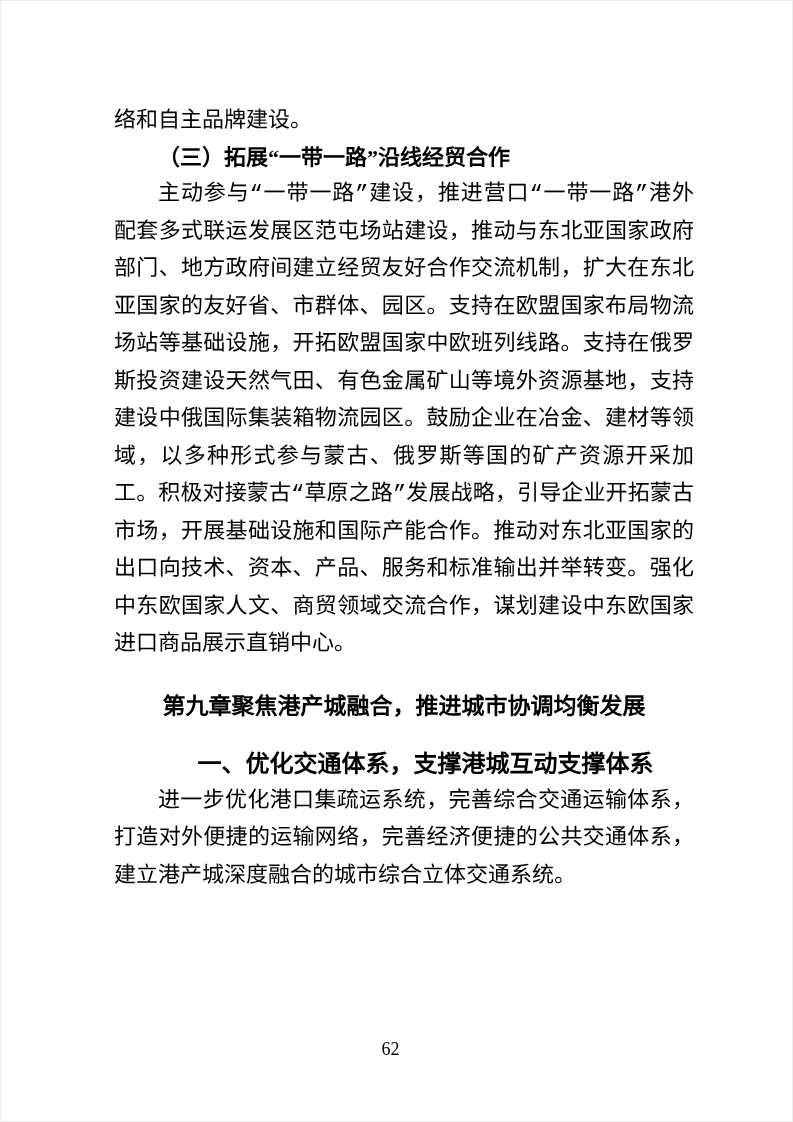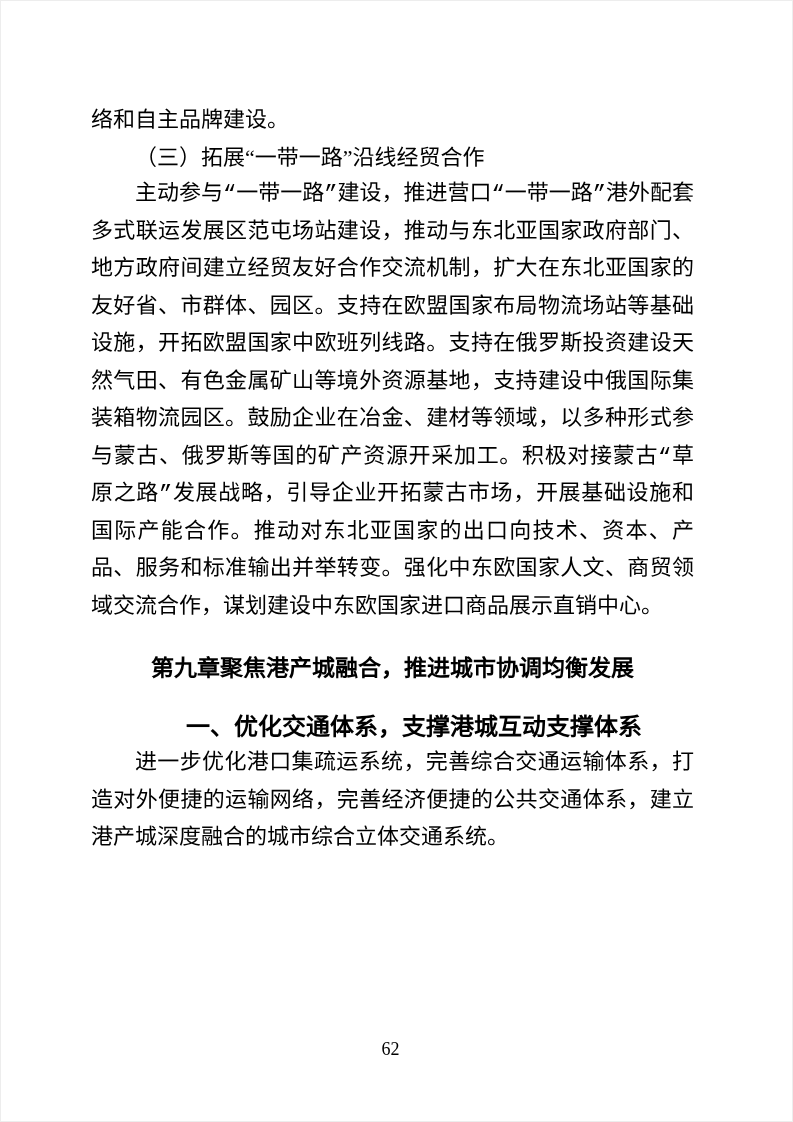--- a/index.html
+++ b/index.html
@@ -7,21 +7,21 @@
     padding: 0;
     background: #ffffff;
   }
   .page {
     position: relative;
     width: 793px;
     height: 1122px;
     margin: 0 auto;
     background: #ffffff;
     box-sizing: border-box;
-    padding: 100px 98px 0 90px;
+    padding: 100px 98px 0 113px;
     border: 1px solid #ededed;
     overflow: hidden;
     color: #000000;
   }
   .body-text {
     font-family: "Liberation Serif", "DejaVu Serif", serif;
     font-size: 22px;
     line-height: 37.5px;
     text-align: justify;
     text-justify: inter-ideograph;
@@ -29,21 +29,21 @@
     word-break: break-all;
   }
   .continuation {
     text-indent: 0;
   }
   .indent {
     text-indent: 2em;
     font-family: Liberation Mono, monospace;
   }
   .section-heading {
-    font-weight: normal;
+    font-weight: bold;
     text-indent: 2em;
     text-align: left;
   }
   .chapter-heading {
     font-family: Liberation Mono, monospace;
     font-weight: bold;
     font-size: 23px;
     line-height: 37.5px;
     text-align: center;
     text-indent: 0;

